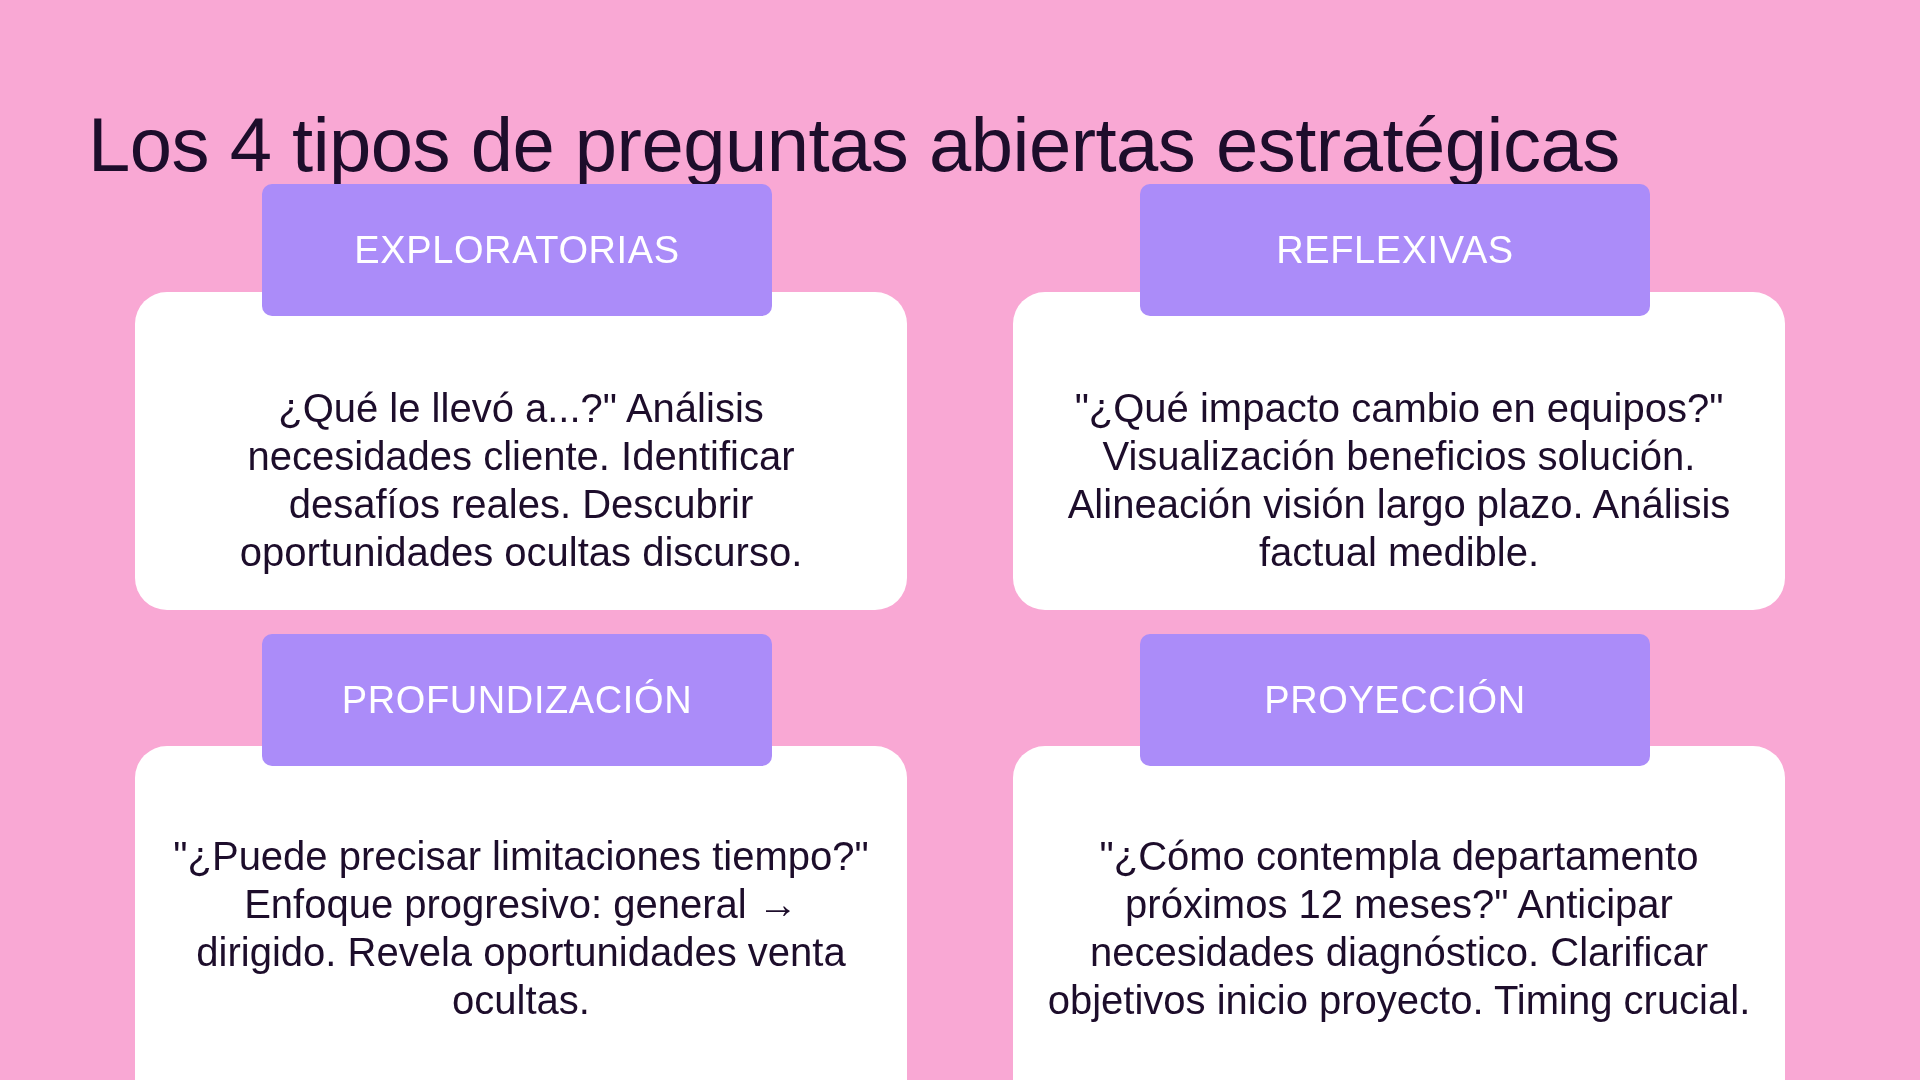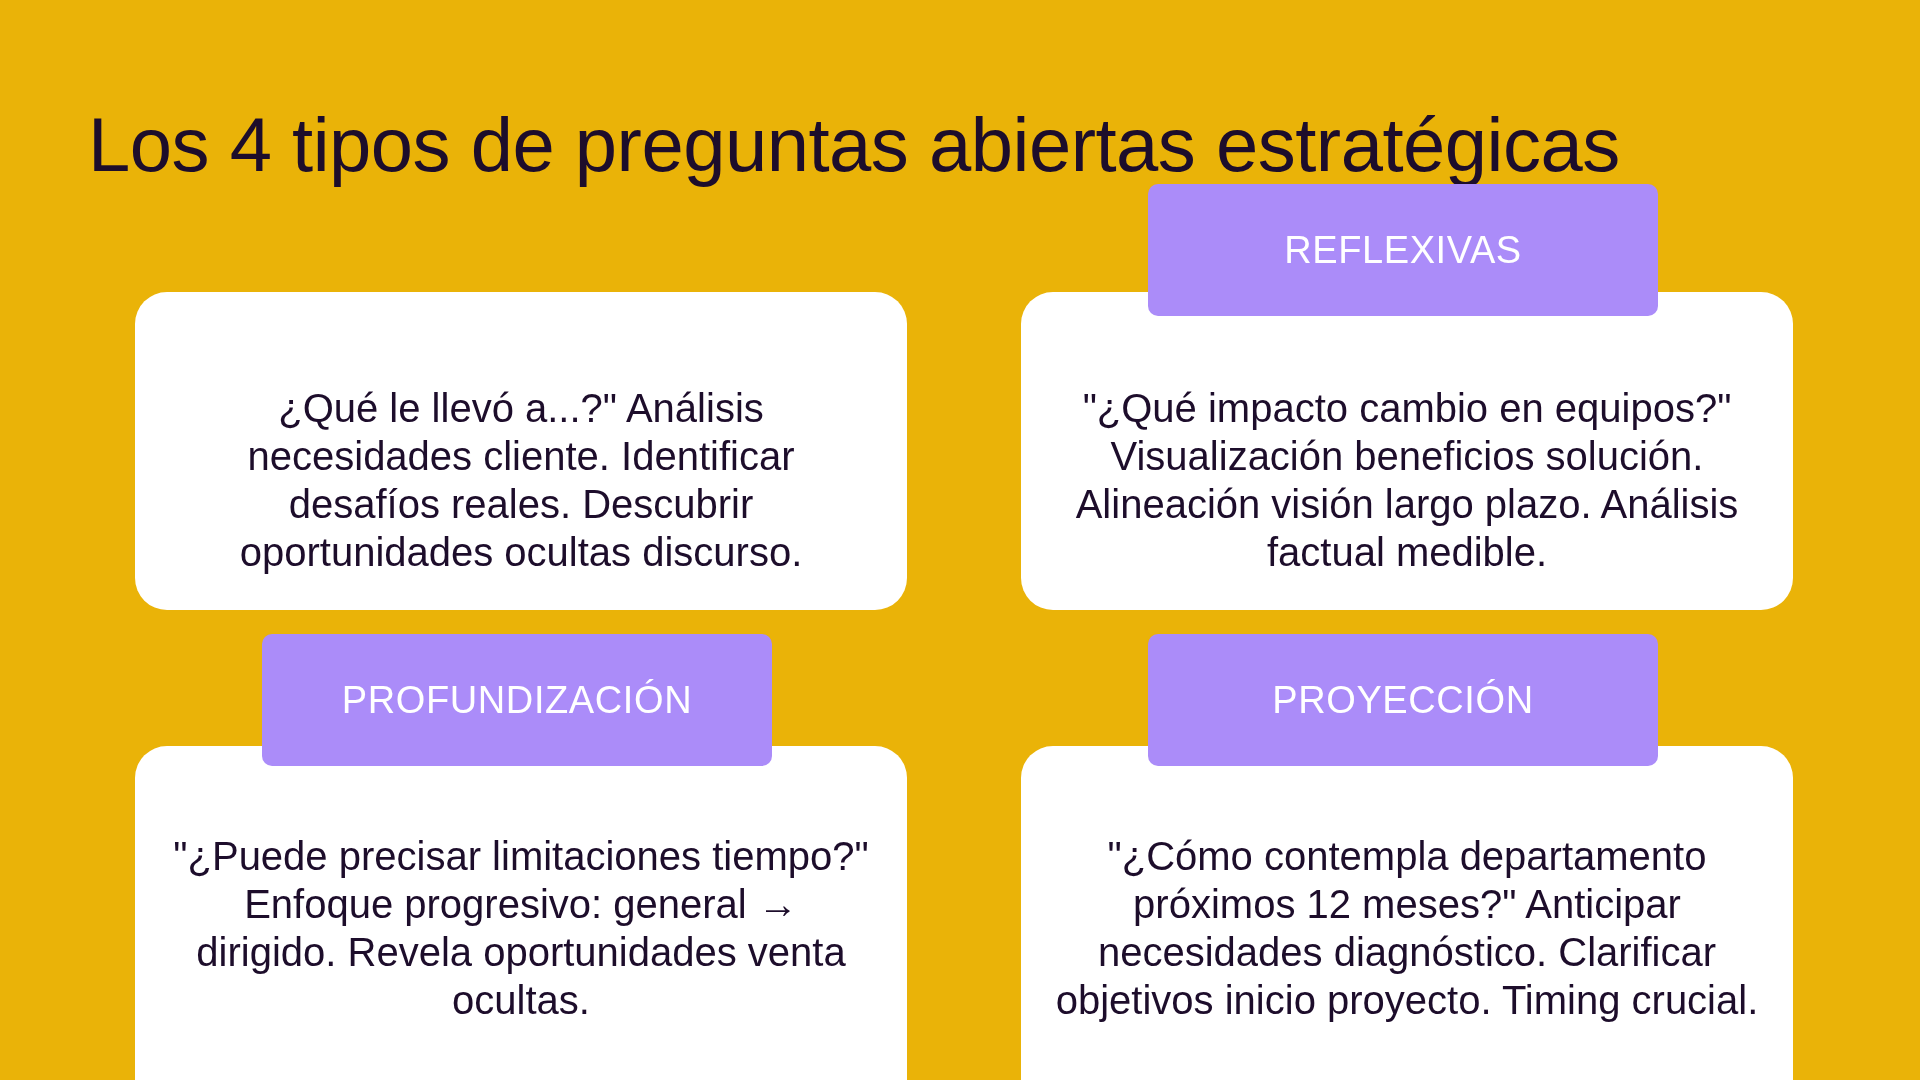--- a/index.html
+++ b/index.html
@@ -10,21 +10,21 @@
     width: 1920px;
     height: 1080px;
     overflow: hidden;
     font-family: "Liberation Sans", sans-serif;
     background: #e6d9fb;
   }
   .poster {
     position: relative;
     width: 1920px;
     height: 1080px;
-    background: #eab308;
+    background: #f9a8d4;
     box-sizing: border-box;
   }
   .page-title {
     position: absolute;
     left: 88px;
     top: 46px;
     width: 1760px;
     font-size: 76px;
     line-height: 96px;
     font-weight: 400;
@@ -84,38 +84,41 @@
     text-align: center;
     color: #1d0d2b;
     font-size: 40px;
     line-height: 48px;
     font-weight: 400;
     z-index: 3;
   }
 
   
   .col-left  { left: 135px; width: 772px; }
-  .col-right { left: 1013px; width: 772px; margin-left: 8px; }
+  .col-right { left: 1013px; width: 772px; }
   .row-top    { top: 184px; height: 426px; }
   .row-bottom { top: 634px; height: 493px; }
 
   .row-bottom .card-surface { top: 112px; bottom: 0; }
   .row-bottom .card-body { top: 198px; }
 </style>
 </head>
 <body>
 
 <div class="poster">
 
   <h1 class="page-title">Los 4 tipos de preguntas abiertas estratégicas</h1>
 
   <div class="grid">
 
     <div class="card col-left row-top">
       <div class="card-surface"></div>
+      <div class="card-badge">
+        <span class="card-badge-label">EXPLORATORIAS</span>
+      </div>
       <div class="card-body">¿Qué le llevó a...?" Análisis necesidades cliente. Identificar desafíos reales. Descubrir oportunidades ocultas discurso.</div>
     </div>
 
     <div class="card col-right row-top">
       <div class="card-surface"></div>
       <div class="card-badge">
         <span class="card-badge-label">REFLEXIVAS</span>
       </div>
       <div class="card-body">"¿Qué impacto cambio en equipos?" Visualización beneficios solución. Alineación visión largo plazo. Análisis factual medible.</div>
     </div>

